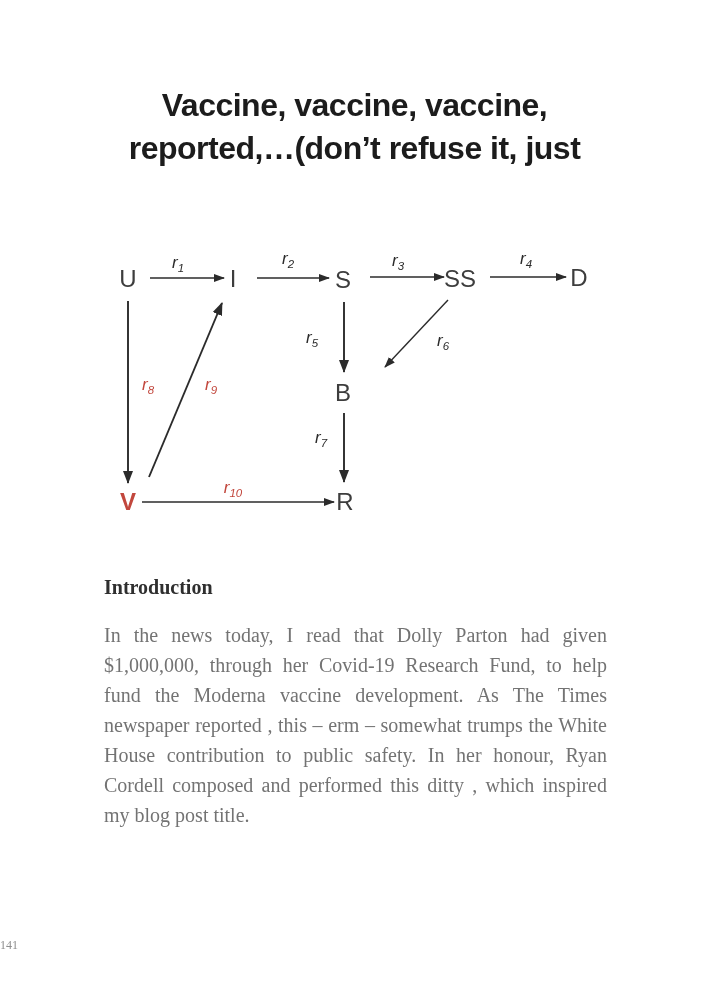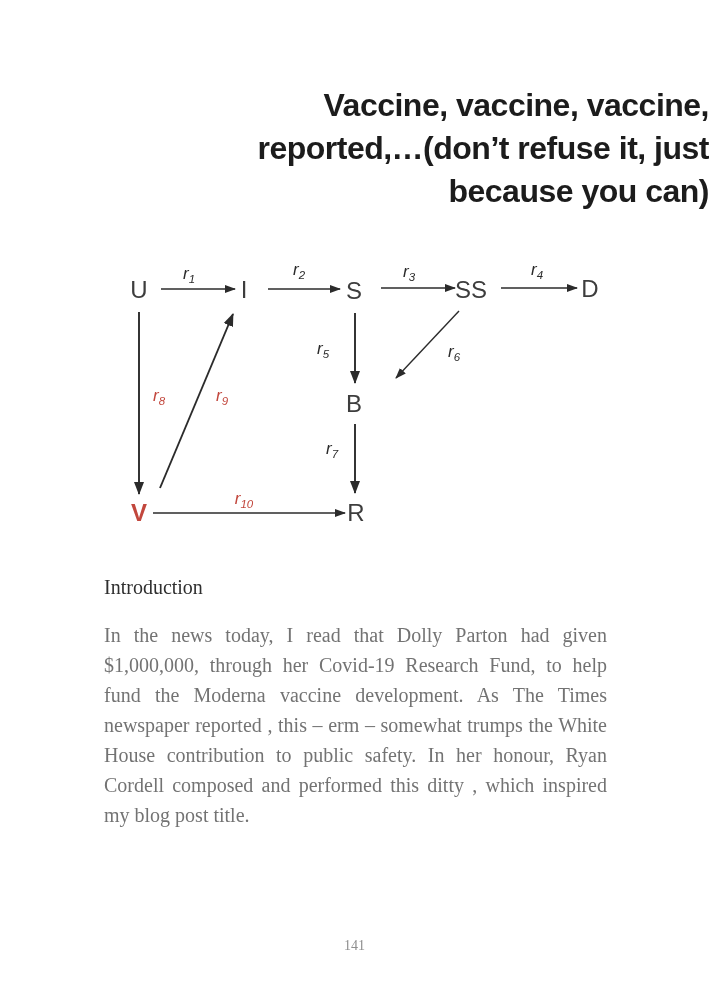--- a/index.html
+++ b/index.html
@@ -10,67 +10,66 @@
     background: #ffffff;
     overflow: hidden;
     margin: 0 auto;
     font-family: "Liberation Serif", serif;
   }
   .title-block {
     position: absolute;
     top: 84px;
     left: 0;
     right: 0;
-    text-align: right;
+    text-align: center;
     color: #1c1c1c;
     font-family: "Liberation Sans", sans-serif;
     font-weight: 700;
     font-size: 32px;
     line-height: 43px;
     letter-spacing: -0.5px;
   }
   .title-line { white-space: nowrap; }
   .diagram-figure {
     position: absolute;
     inset: 0;
-    margin: 11px;
+    margin: 0;
     pointer-events: none;
     padding-left: 40px;
   }
   .diagram-figure svg { position: absolute; inset: 0; }
   .section-heading {
     position: absolute;
     left: 104px;
     top: 576px;
     margin: 0;
     font-family: "Liberation Serif", serif;
-    font-weight: 400;
+    font-weight: 700;
     font-size: 20px;
     color: #2f2f2f;
   }
   .body-paragraph {
     position: absolute;
     left: 104px;
     top: 620px;
     width: 503px;
     margin: 0;
     font-family: "Liberation Serif", serif;
     font-size: 20px;
     line-height: 30px;
     color: #737373;
     text-align: justify;
   }
   .page-footer {
     position: absolute;
     top: 938px;
     left: 0;
     right: 0;
-    text-align: center;
     font-family: "Liberation Serif", serif;
-    font-size: 14px;
+    font-size: 12px;
     color: #8e8e8e;
   }
   .diagram-node {
     font-family: "Liberation Sans", sans-serif;
     font-size: 24px;
     fill: #3d3d3d;
   }
   .diagram-node.accent { fill: #c2473d; font-weight: 700; }
   .edge-label {
     font-family: "Liberation Sans", sans-serif;
@@ -81,21 +80,20 @@
   .edge-label.accent { fill: #c2473d; }
 </style>
 </head>
 <body>
 
 <div class="page">
 
   <header class="title-block">
     <div class="title-line">Vaccine, vaccine, vaccine,</div>
     <div class="title-line">reported,…(don’t refuse it, just</div>
-    <div class="title-line">because you can)</div>
   </header>
 
   <figure class="diagram-figure">
     <svg id="diagram-svg" width="709" height="992" viewBox="0 0 709 992">
         <defs>
           <marker id="arrow" markerWidth="11" markerHeight="8" refX="10" refY="4" orient="auto" markerUnits="userSpaceOnUse">
             <path d="M0,0 L11,4 L0,8 Z" fill="#2b2b2b"></path>
           </marker>
           <marker id="arrowBig" markerWidth="13" markerHeight="10" refX="12" refY="5" orient="auto" markerUnits="userSpaceOnUse">
             <path d="M0,0 L13,5 L0,10 Z" fill="#2b2b2b"></path>

